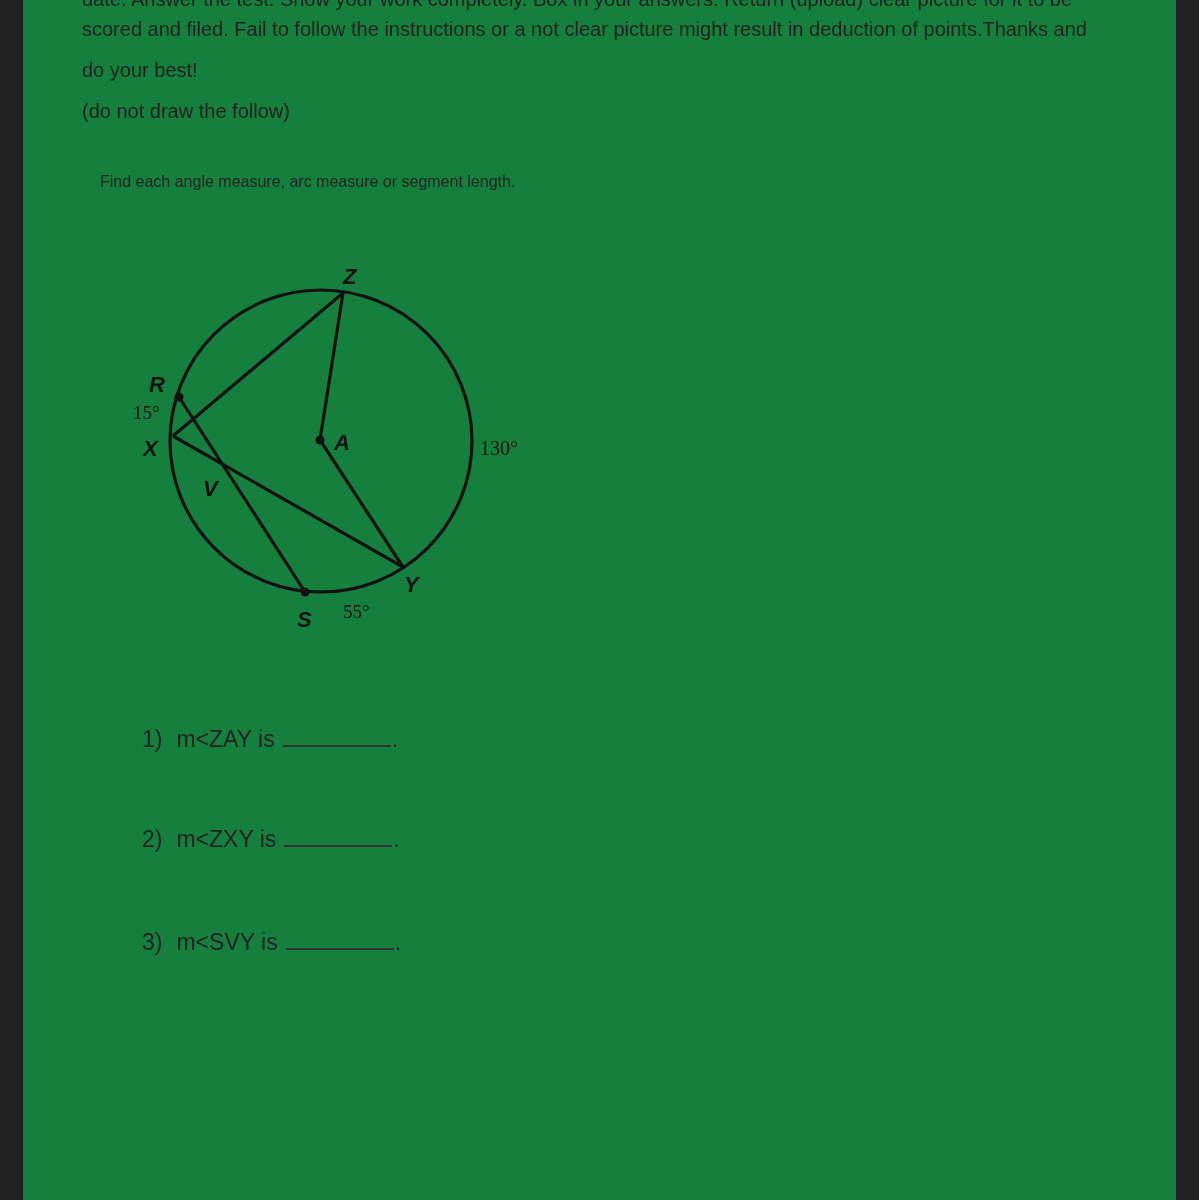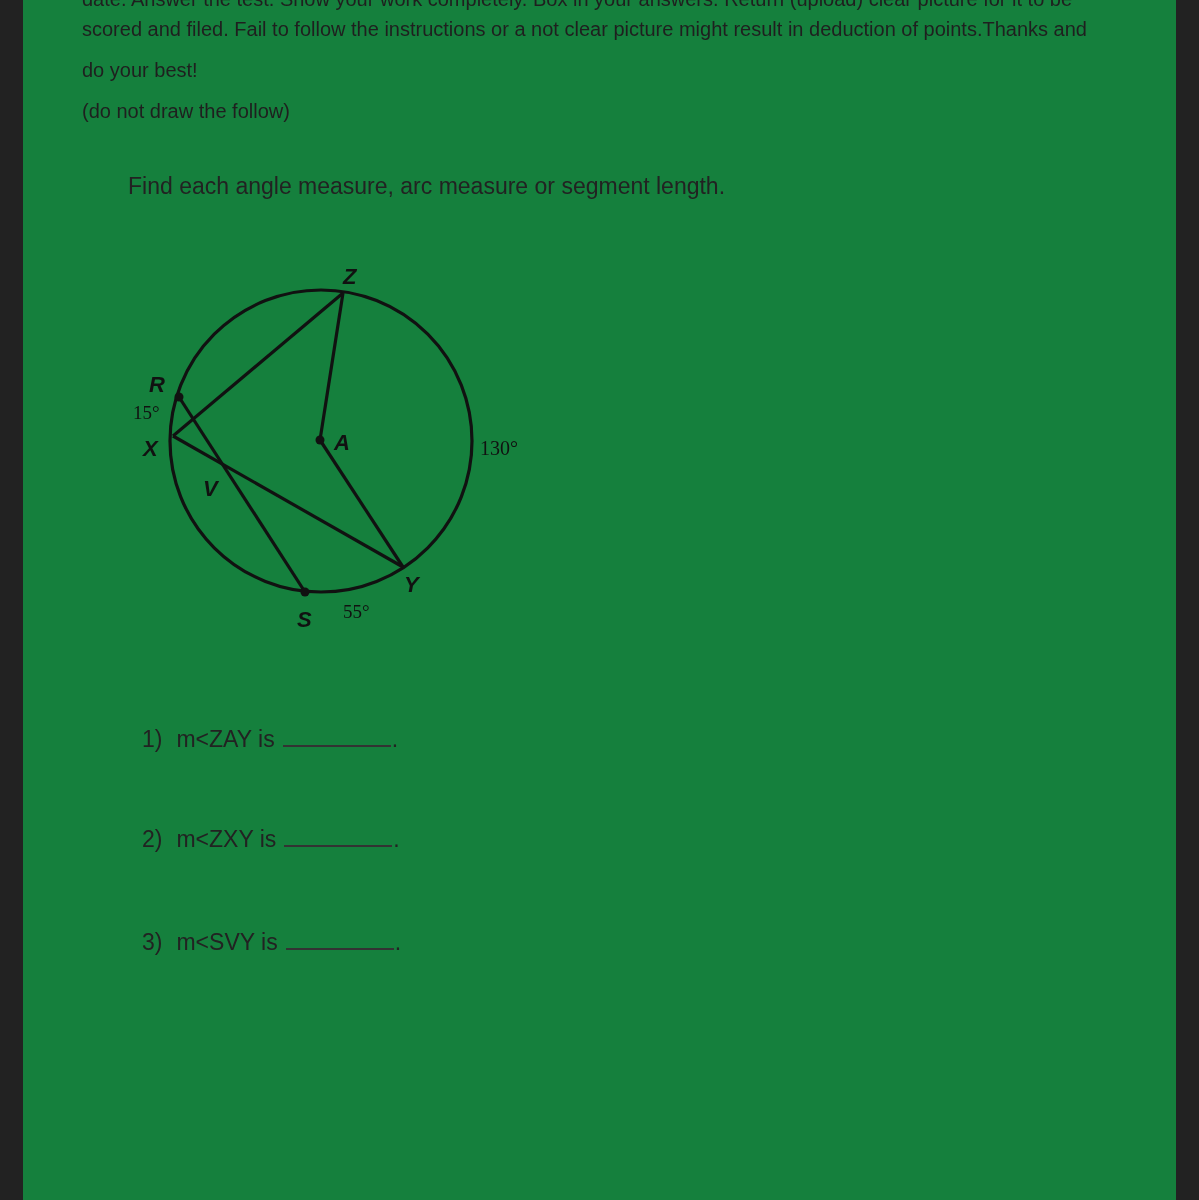--- a/index.html
+++ b/index.html
@@ -27,21 +27,21 @@
     }
     .intro {
       font-size: 20px;
       line-height: 28px;
       left: 59px;
     }
     .intro-line0 { top: -15px; }
     .intro-line1 { top: 15px; }
     .intro-line2 { top: 50px; margin-top: 6px; }
     .note { top: 100px; font-size: 20px; left: 59px; }
-    .heading { top: 173px; left: 77px; font-size: 23px; color: #222; margin-left: 28px; }
+    .heading { top: 173px; left: 77px; font-size: 16px; color: #222; }
     .diagram {
       position: absolute;
       left: 0;
       top: 0;
       width: 1153px;
       height: 700px;
     }
     .question {
       position: absolute;
       left: 119px;

